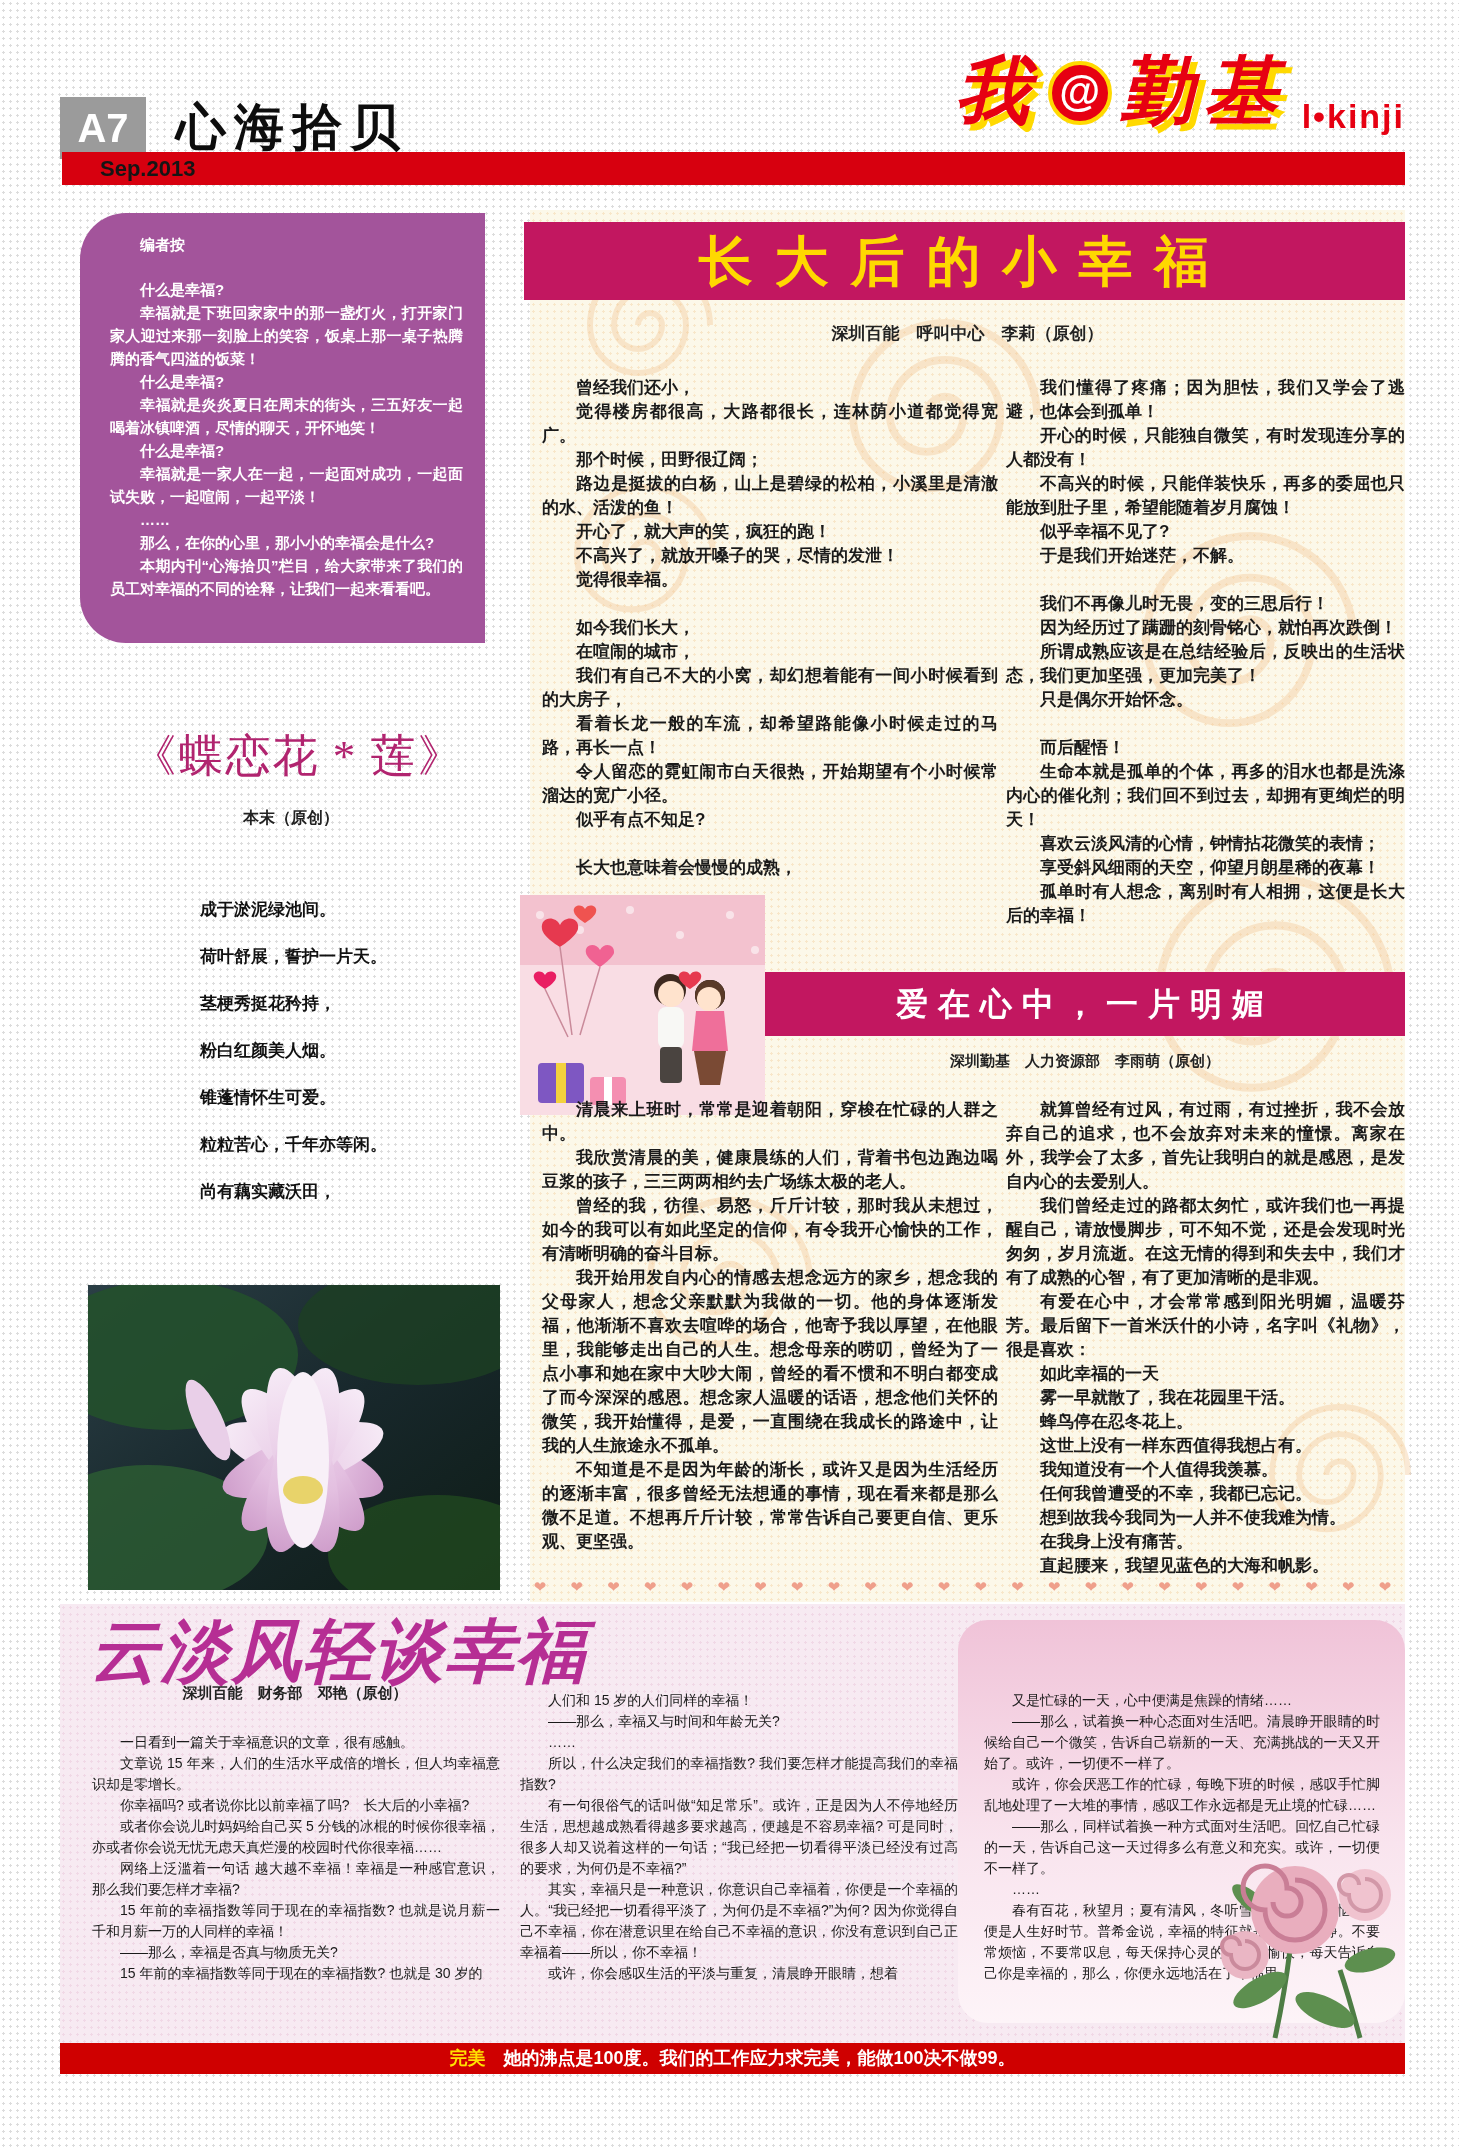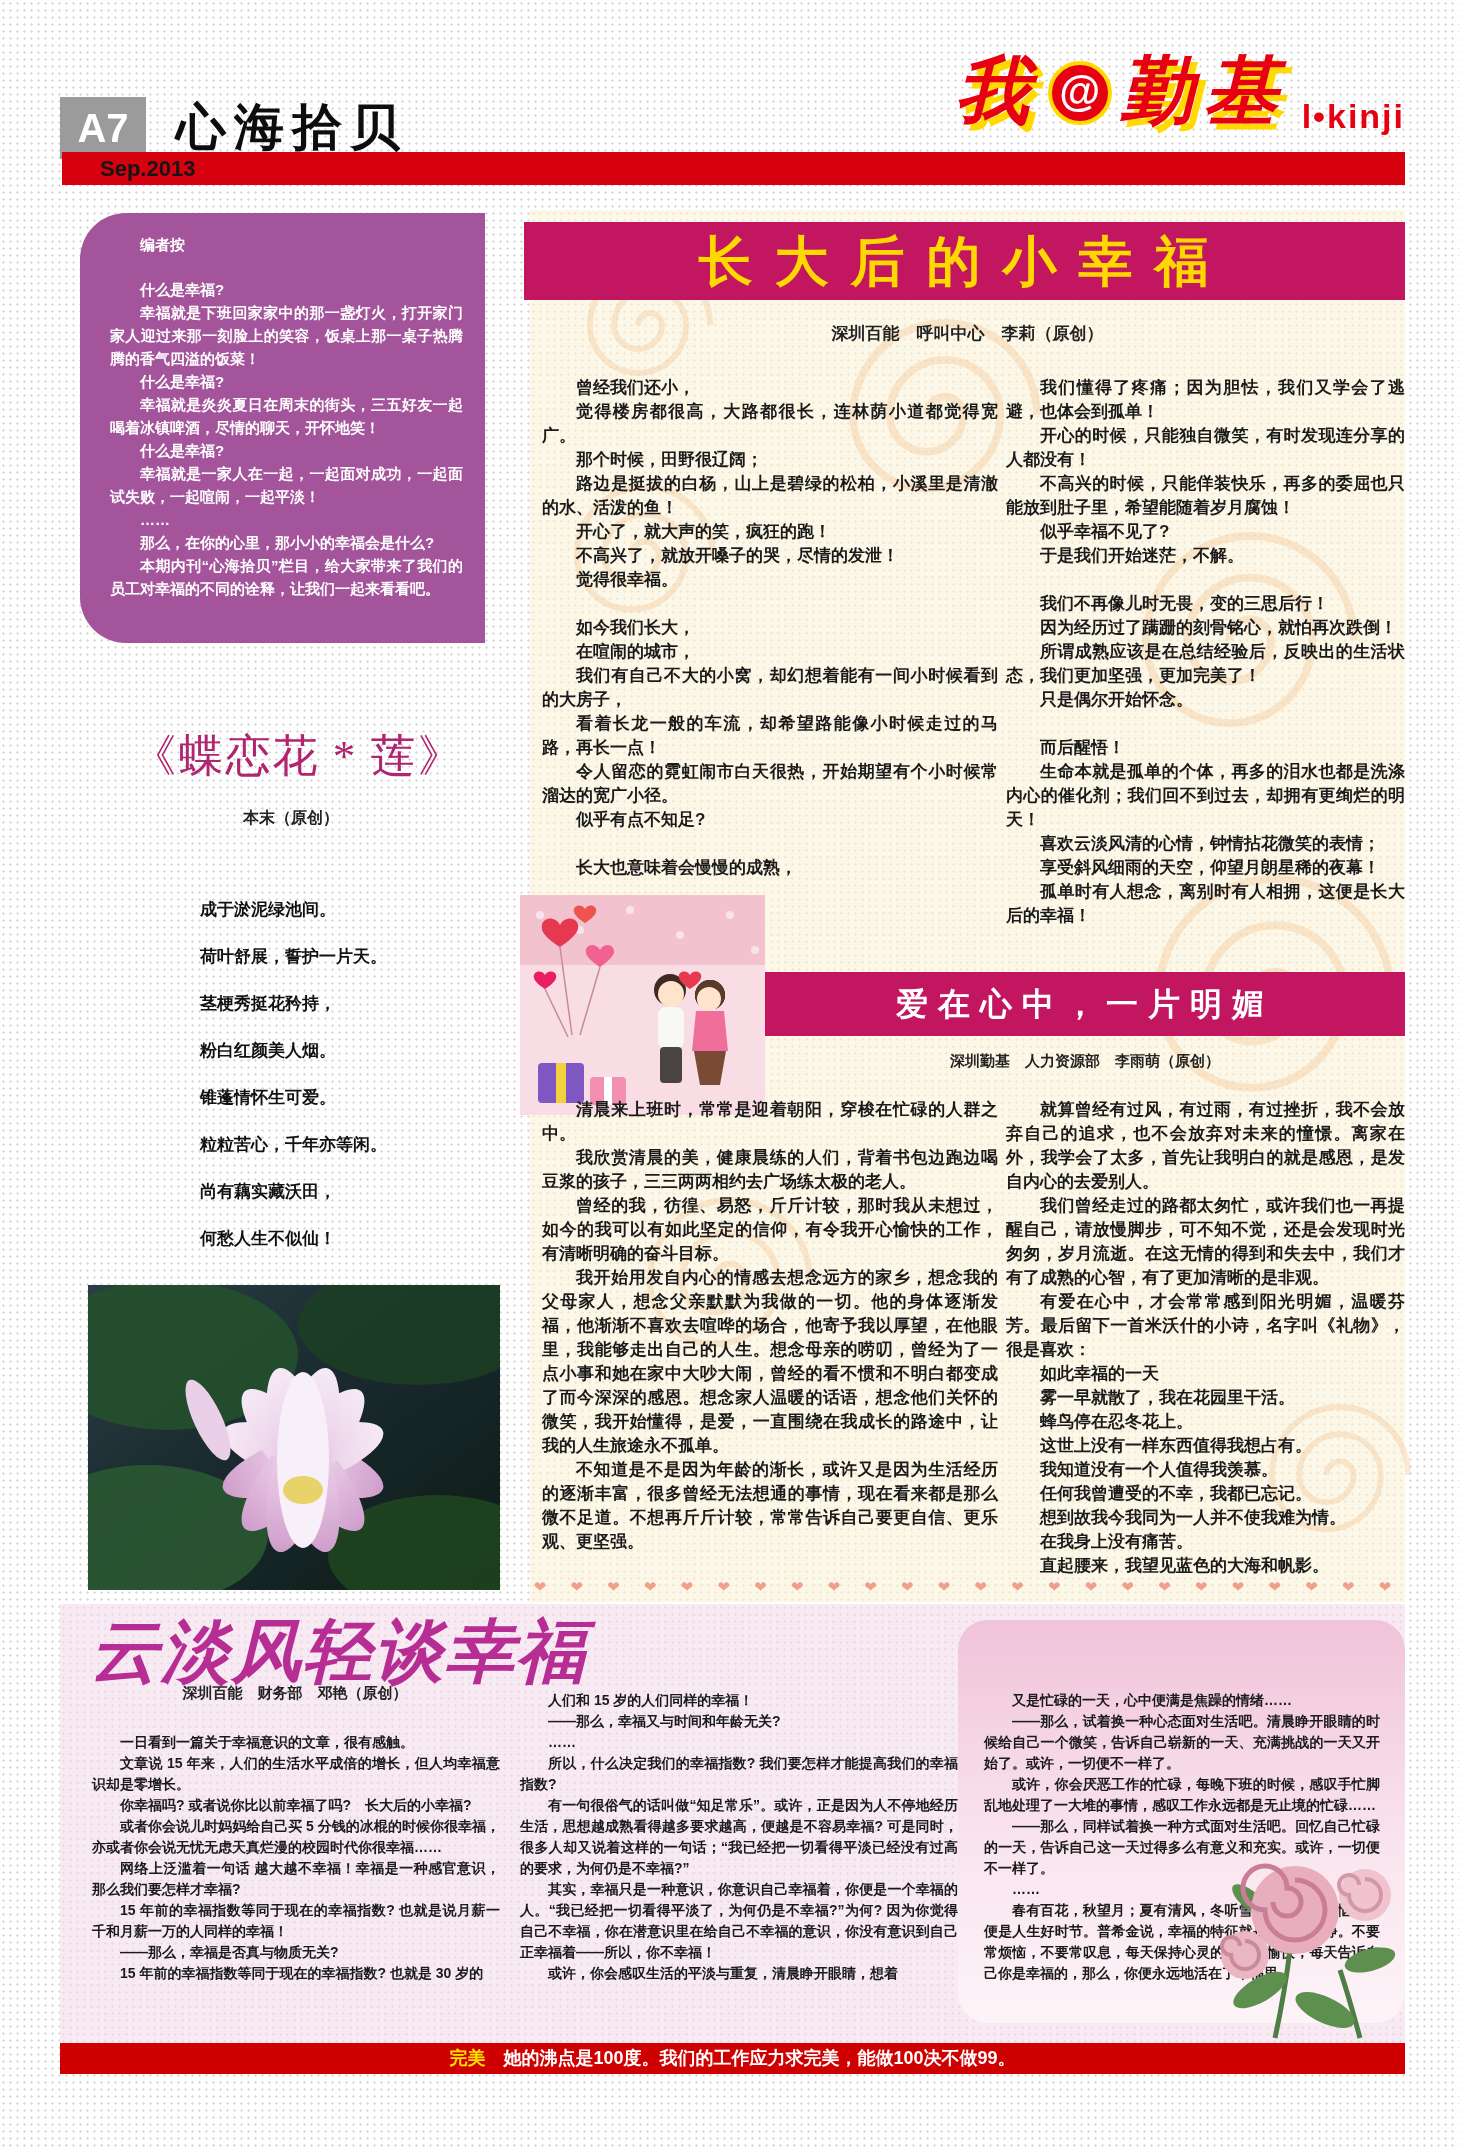--- a/index.html
+++ b/index.html
@@ -71,21 +71,21 @@
 
   
   .bottom-panel{left:60px;top:1604px;width:1345px;height:439px;background-color:#f7eaf2;
                 background-image:radial-gradient(circle,rgba(214,150,185,.22) 1px,transparent 1.3px);
                 background-size:7px 7px;}
   .bottom-subpanel{left:958px;top:1620px;width:447px;height:403px;border-radius:30px;
                    background:linear-gradient(180deg,#f0c3d8 0%,#f9e4ee 55%,#fdf4f8 100%);overflow:hidden;}
   .b-title{left:90px;top:1606px;width:420px;font-size:69px;font-weight:bold;font-style:italic;
            font-family:"Liberation Serif","DejaVu Serif",serif;color:#b62e94;letter-spacing:2px;white-space:nowrap;}
   .b-byline{left:90px;top:1684px;width:410px;font-size:15px;}
-  .article3 p{font-size:14px;line-height:21px;color:#1a1a1a;text-align:justify;text-indent:2em;margin:0;font-weight:700;}
+  .article3 p{font-size:14px;line-height:21px;color:#1a1a1a;text-align:justify;text-indent:2em;margin:0;font-weight:400;}
   .a3c1{left:92px;top:1732px;width:408px;}
   .a3c2{left:520px;top:1690px;width:438px;}
   .a3c3{left:984px;top:1690px;width:396px;}
 
   
   .footer{left:60px;top:2043px;width:1345px;height:31px;background:#cf0000;text-align:center;line-height:31px;white-space:nowrap;}
   .footer .h{color:#ffe100;font-weight:bold;font-size:18px;margin-right:18px;}
   .footer .t{color:#ffffff;font-weight:bold;font-size:18px;}
 </style>
 </head>
@@ -183,21 +183,20 @@
   <div class="abs poem1-title">《蝶恋花 * 莲》</div>
   <div class="abs byline poem1-byline">本末（原创）</div>
   <div class="abs poem1-lines">
       <div>成于淤泥绿池间。</div>
       <div>荷叶舒展，誓护一片天。</div>
       <div>茎梗秀挺花矜持，</div>
       <div>粉白红颜美人烟。</div>
       <div>锥蓬情怀生可爱。</div>
       <div>粒粒苦心，千年亦等闲。</div>
       <div>尚有藕实藏沃田，</div>
-      <div>何愁人生不似仙！</div>
     </div>
 
   <svg class="abs lotus" viewBox="0 0 412 305" preserveAspectRatio="none">
     <defs>
       <linearGradient id="lotusbg" x1="0" y1="0" x2="1" y2="1">
         <stop offset="0" stop-color="#2b3f46"></stop>
           <stop offset="0.5" stop-color="#18282c"></stop>
           <stop offset="1" stop-color="#0e1c16"></stop>
       </linearGradient>
       <linearGradient id="petal" x1="0" y1="0" x2="0" y2="1">

